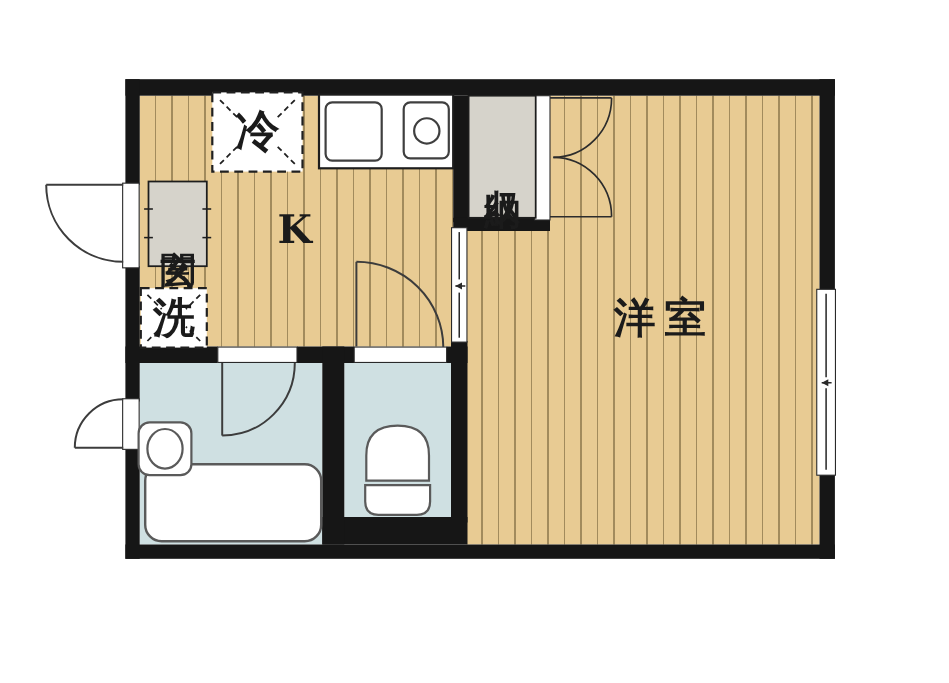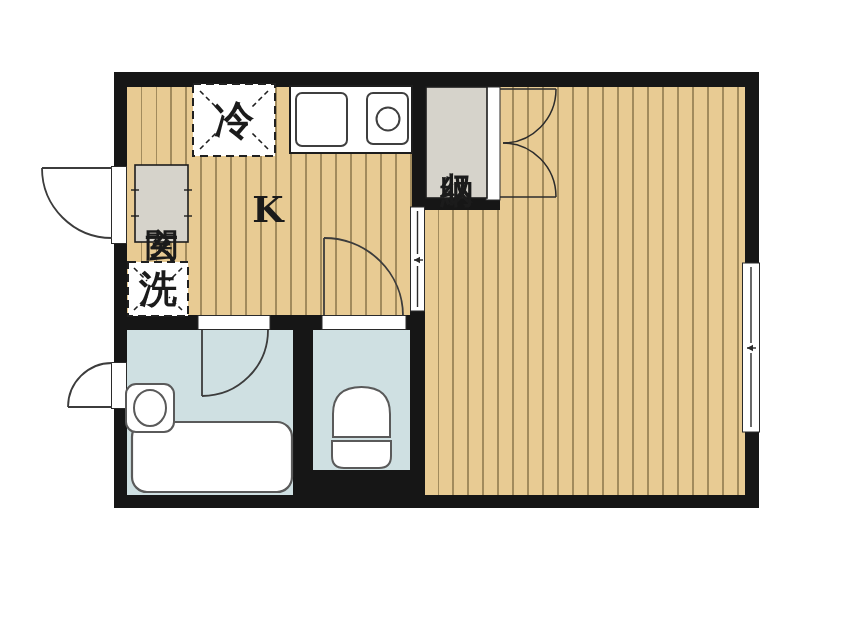--- a/index.html
+++ b/index.html
@@ -146,17 +146,18 @@
       <path d="M 68 407 H 112"></path>
       <path d="M 68 407 A 44 44 0 0 1 112 363"></path>
       <path d="M 202 330 V 396"></path>
       <path d="M 202 396 A 66 66 0 0 0 268 330"></path>
       <path d="M 324 238 V 315"></path>
       <path d="M 324 238 A 79 78 0 0 1 403 315.5"></path>
     </g>
   </svg>
 
   <div class="room-label" style="left:268px;top:209px;font-size:36px;">K</div>
+  <div class="room-label" style="left:604px;top:289px;font-size:38px;letter-spacing:8px;">洋室</div>
   <div class="room-label vertical" style="left:162px;top:205px;font-size:32px;">玄関</div>
   <div class="room-label vertical" style="left:457px;top:149px;font-size:33px;">収納</div>
   <div class="room-label" style="left:158px;top:289px;font-size:38px;">洗</div>
   <div class="room-label" style="left:234px;top:120px;font-size:40px;">冷</div>
 </div>
 
 </body></html>

